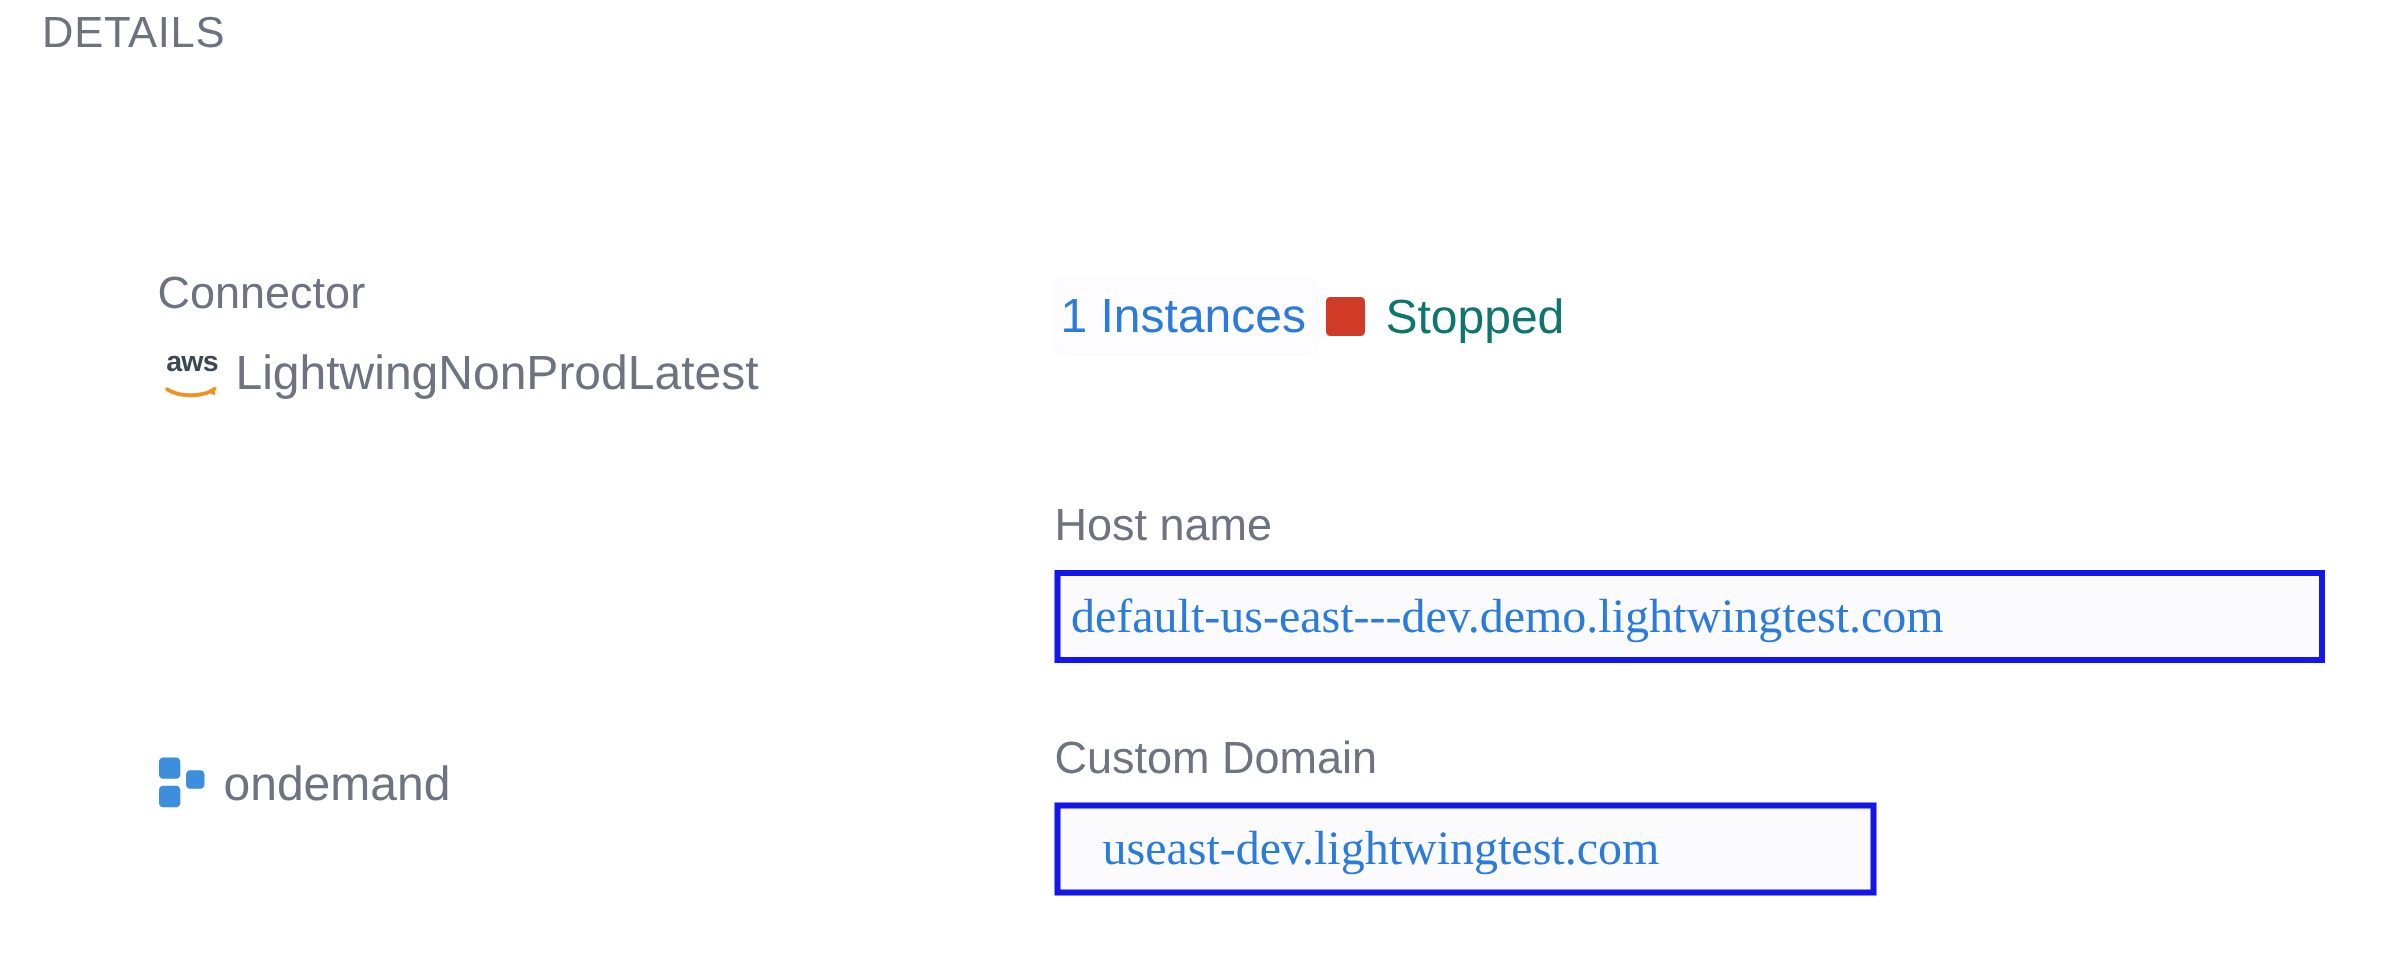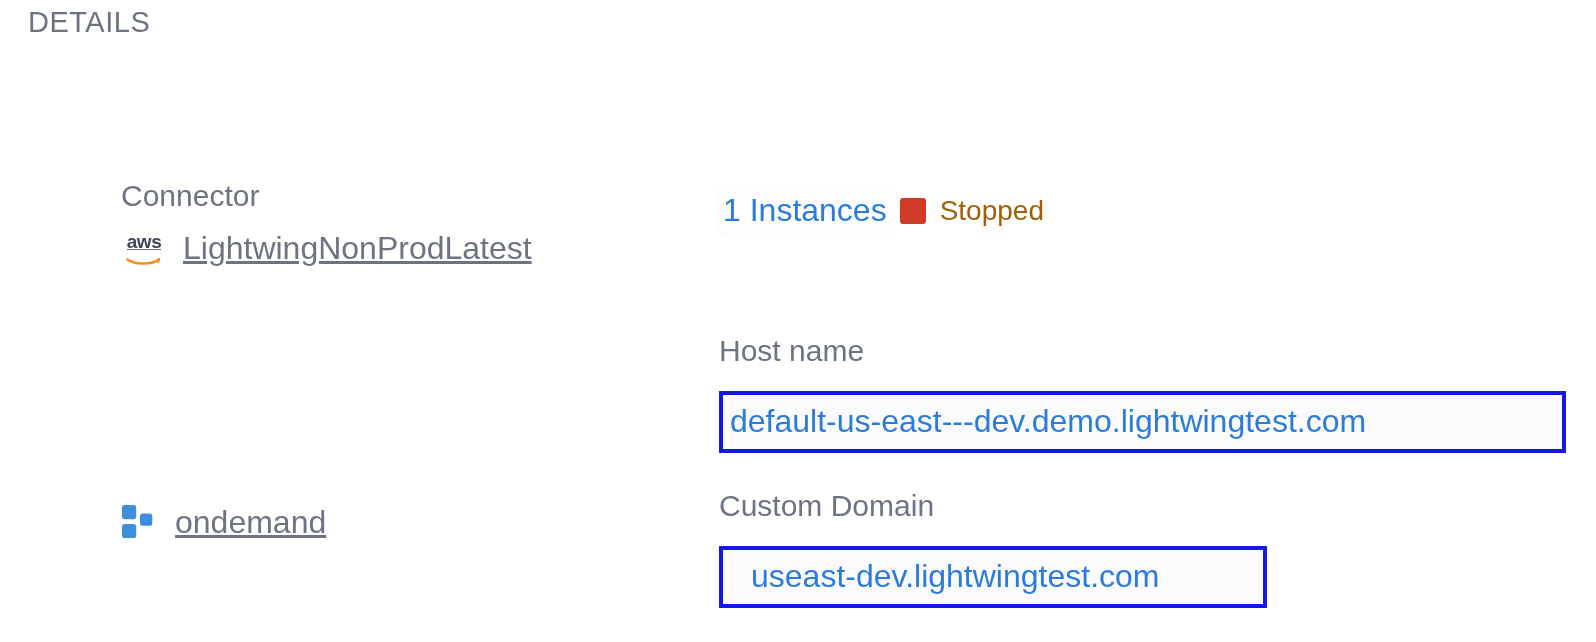--- a/index.html
+++ b/index.html
@@ -27,21 +27,21 @@
     font-size: 29px;
     letter-spacing: 0.5px;
     color: #6b7280;
     font-weight: 400;
     white-space: nowrap;
   }
 
   
   .details-grid {
     position: absolute;
-    left: 16px;
+    left: 0;
     top: 178px;
     width: 1528px;
   }
 
   .detail-row {
     position: relative;
     height: 155px;
   }
 
   .detail-cell { position: absolute; }
@@ -52,28 +52,27 @@
     font-size: 30px;
     color: #6d7381;
     font-weight: 400;
     line-height: 36px;
     white-space: nowrap;
   }
 
   .field-value {
     display: flex;
     align-items: center;
-    gap: 16px;
+    gap: 6px;
     margin-top: 15px;
     font-size: 32px;
     color: #6d7381;
     font-weight: 400;
     line-height: 38px;
     white-space: nowrap;
-    text-decoration: underline;
   }
 
   
   .aws-icon {
     display: inline-flex;
     flex-direction: column;
     align-items: center;
     justify-content: center;
     width: 46px;
     height: 38px;
@@ -137,36 +136,37 @@
   .status-square {
     width: 26px;
     height: 26px;
     background: #cf3b27;
     border-radius: 3px;
     flex: none;
     display: block;
   }
 
   .status-text {
-    font-size: 28px;
+    font-size: 32px;
     line-height: 38px;
-    color: #a16207;
+    color: #0f766e;
   }
 
   
   .link-box {
     display: inline-block;
-    margin-top: 22px;
+    margin-top: 11px;
     border: 4px solid #1417e8;
     background: #fbfbfe;
     padding: 4px 7px 6px 7px;
     font-size: 32px;
     line-height: 44px;
     color: #2a7bdc;
     white-space: nowrap;
+    font-family: Liberation Serif, serif;
   }
 
   .link-box.host  { width: 847px; }
   .link-box.domain{ width: 548px; padding-left: 28px; }
 </style>
 </head>
 <body>
 
 <div class="page">
 

